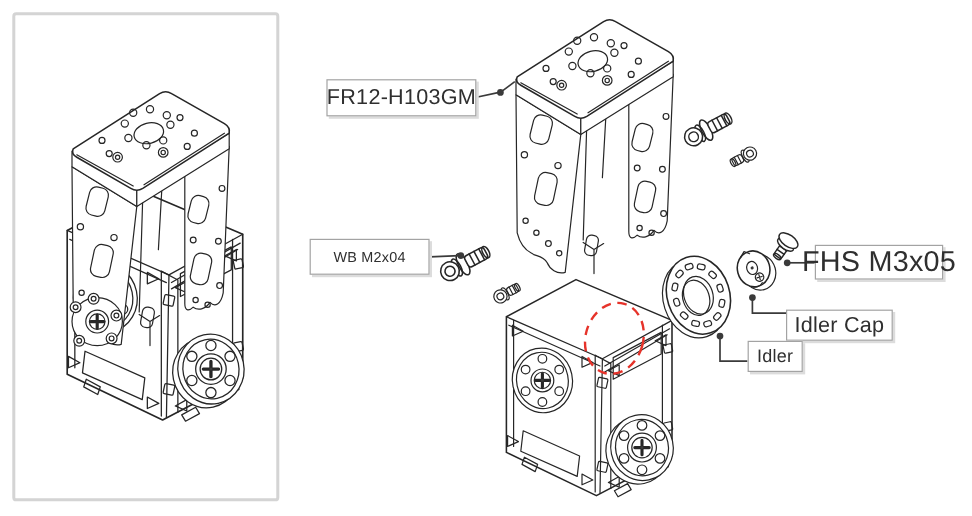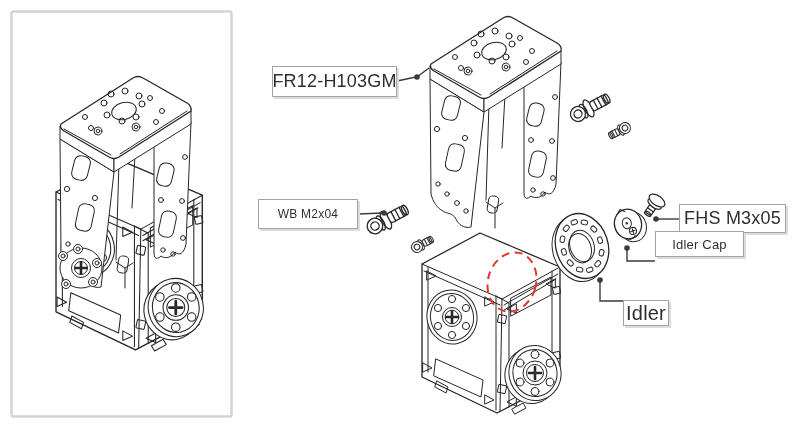--- a/index.html
+++ b/index.html
@@ -19,23 +19,23 @@
   .ld{stroke:var(--leader);stroke-width:1.4;fill:none}
   .dt{fill:var(--leader)}
   .frame{stroke:var(--panel-border);stroke-width:2.5;fill:#fff}
   
   .co{position:absolute;display:flex;align-items:center;justify-content:center;
       background:#fff;border:1px solid var(--label-border);
       box-shadow:2px 2px 0 var(--label-shadow);color:var(--label-text);
       white-space:nowrap;letter-spacing:.2px}
   #co-fr12 {left:272px;top:66px;width:125px;height:31px;font-size:18px}
   #co-wb   {left:258px;top:199px;width:100px;height:30px;font-size:12px}
-  #co-fhs  {left:679px;top:204px;width:107px;height:29px;font-size:18px}
-  #co-cap  {left:655px;top:231px;width:89px;height:26px;font-size:13px}
-  #co-idler{left:623px;top:300px;width:46px;height:26px;font-size:20px}
+  #co-fhs  {left:679px;top:204px;width:107px;height:29px;font-size:24px}
+  #co-cap  {left:655px;top:258px;width:89px;height:26px;font-size:18px}
+  #co-idler{left:623px;top:284px;width:46px;height:26px;font-size:15px}
 </style>
 </head>
 <body>
 
 <div class="stage">
 
 <svg width="810" height="430" viewBox="0 0 810 430">
   <defs>
 
     <g id="bracket">

